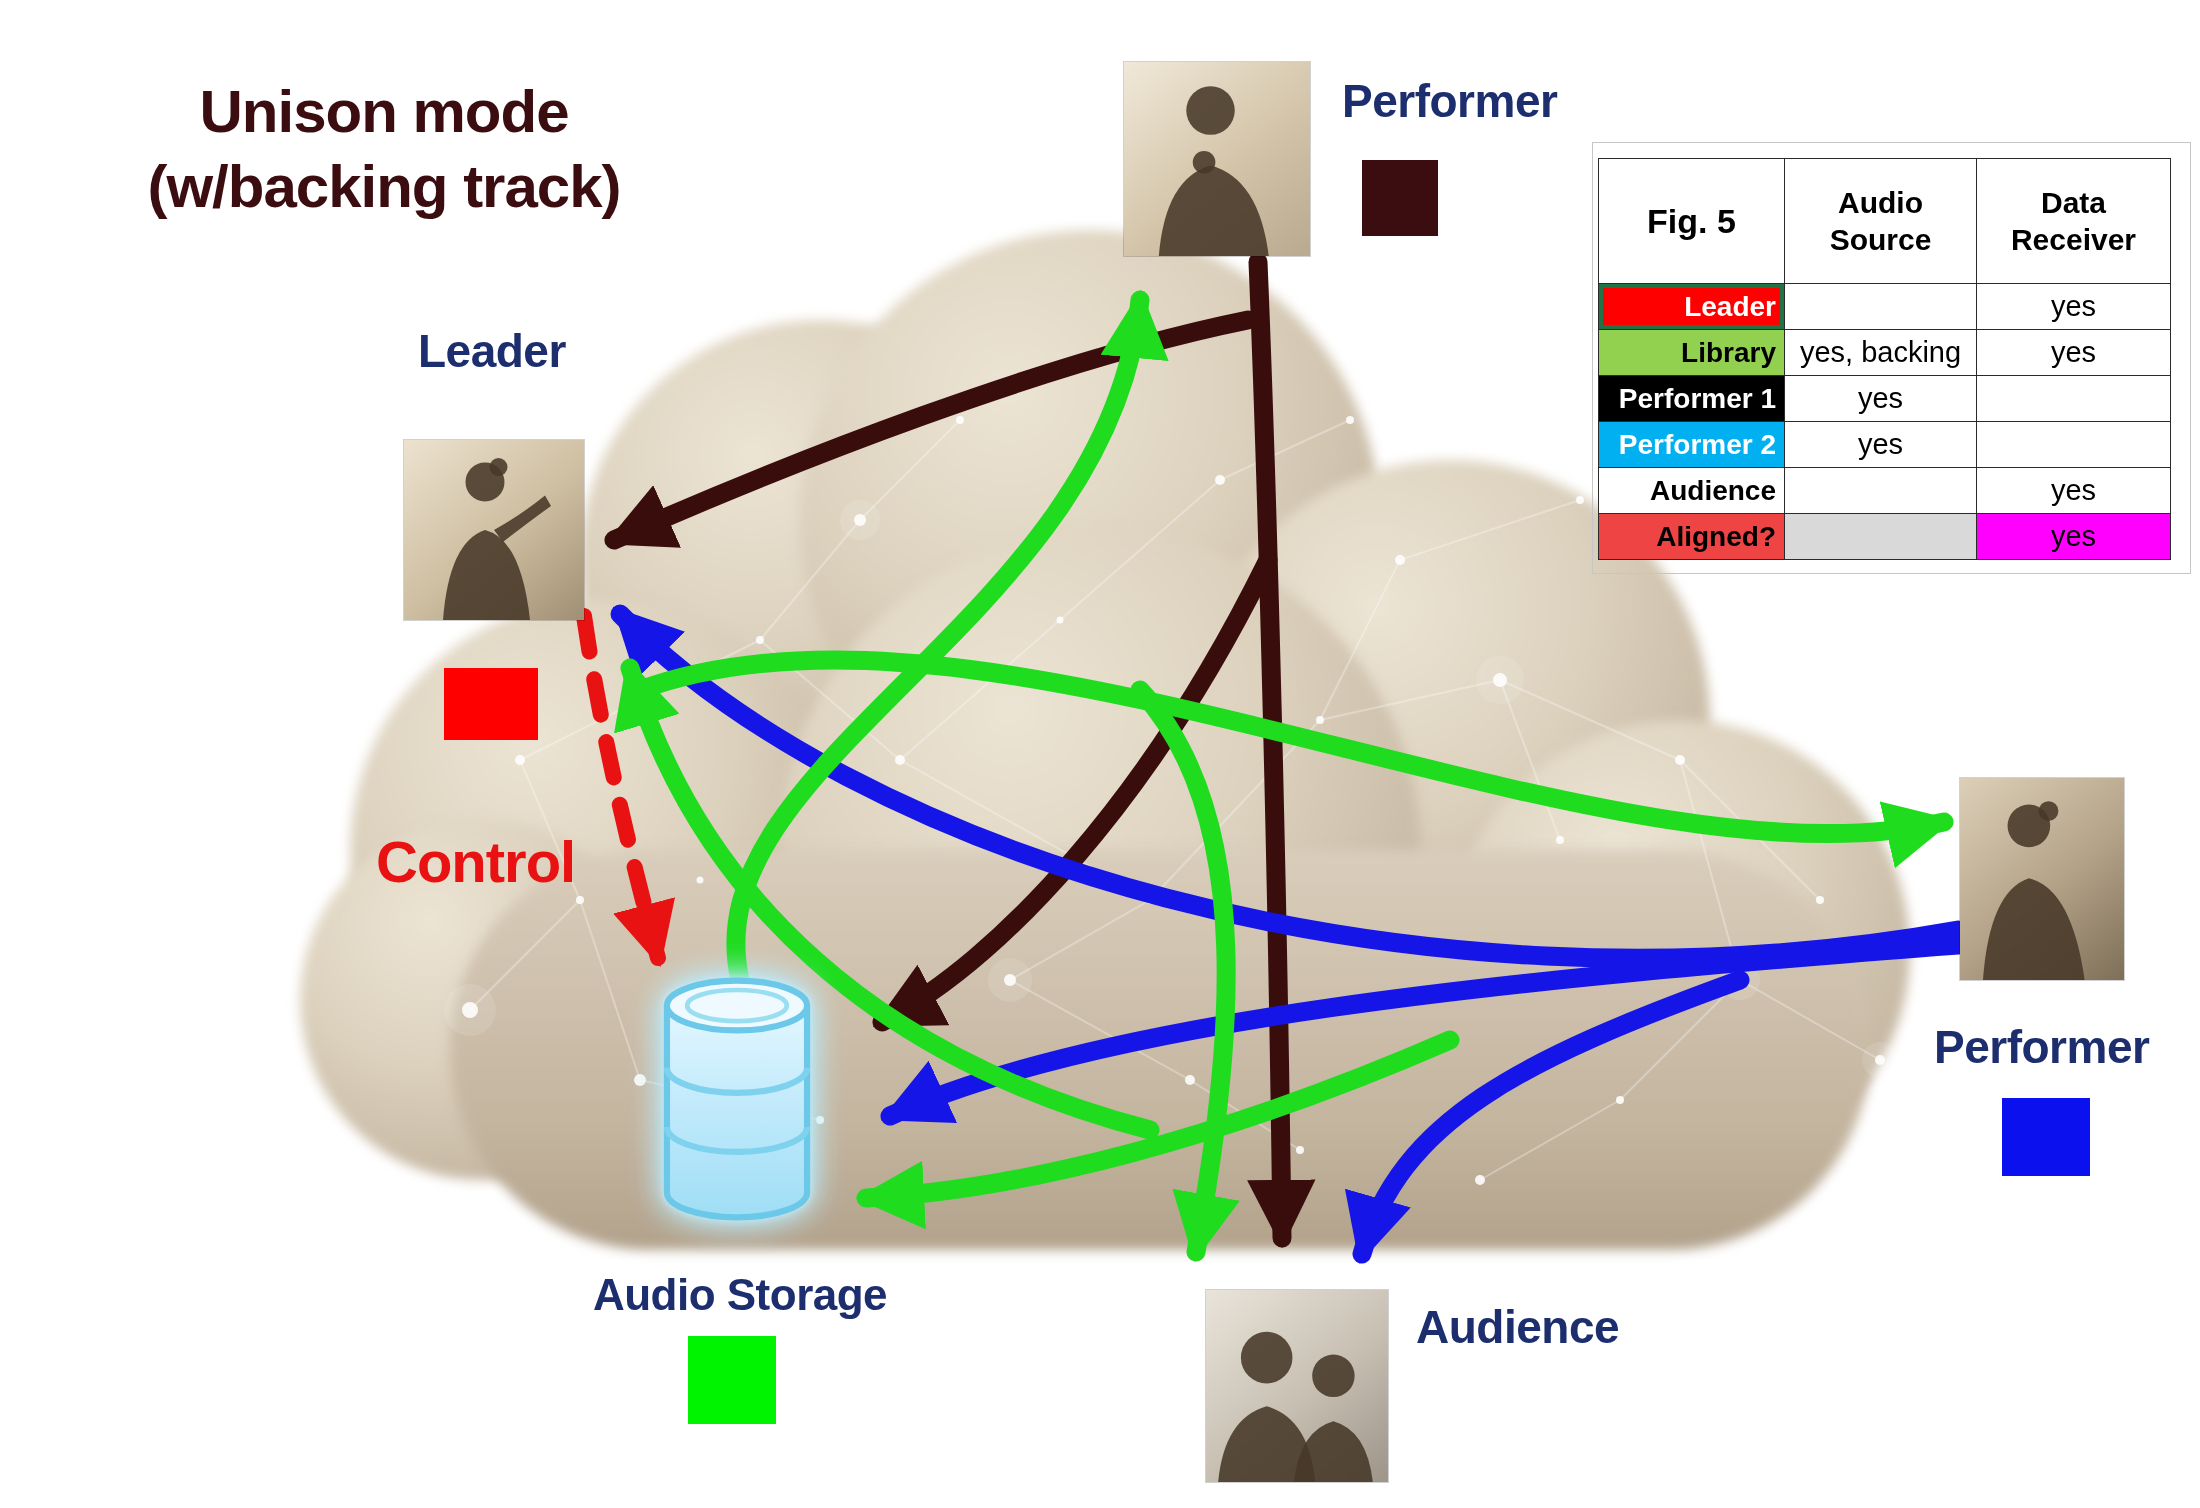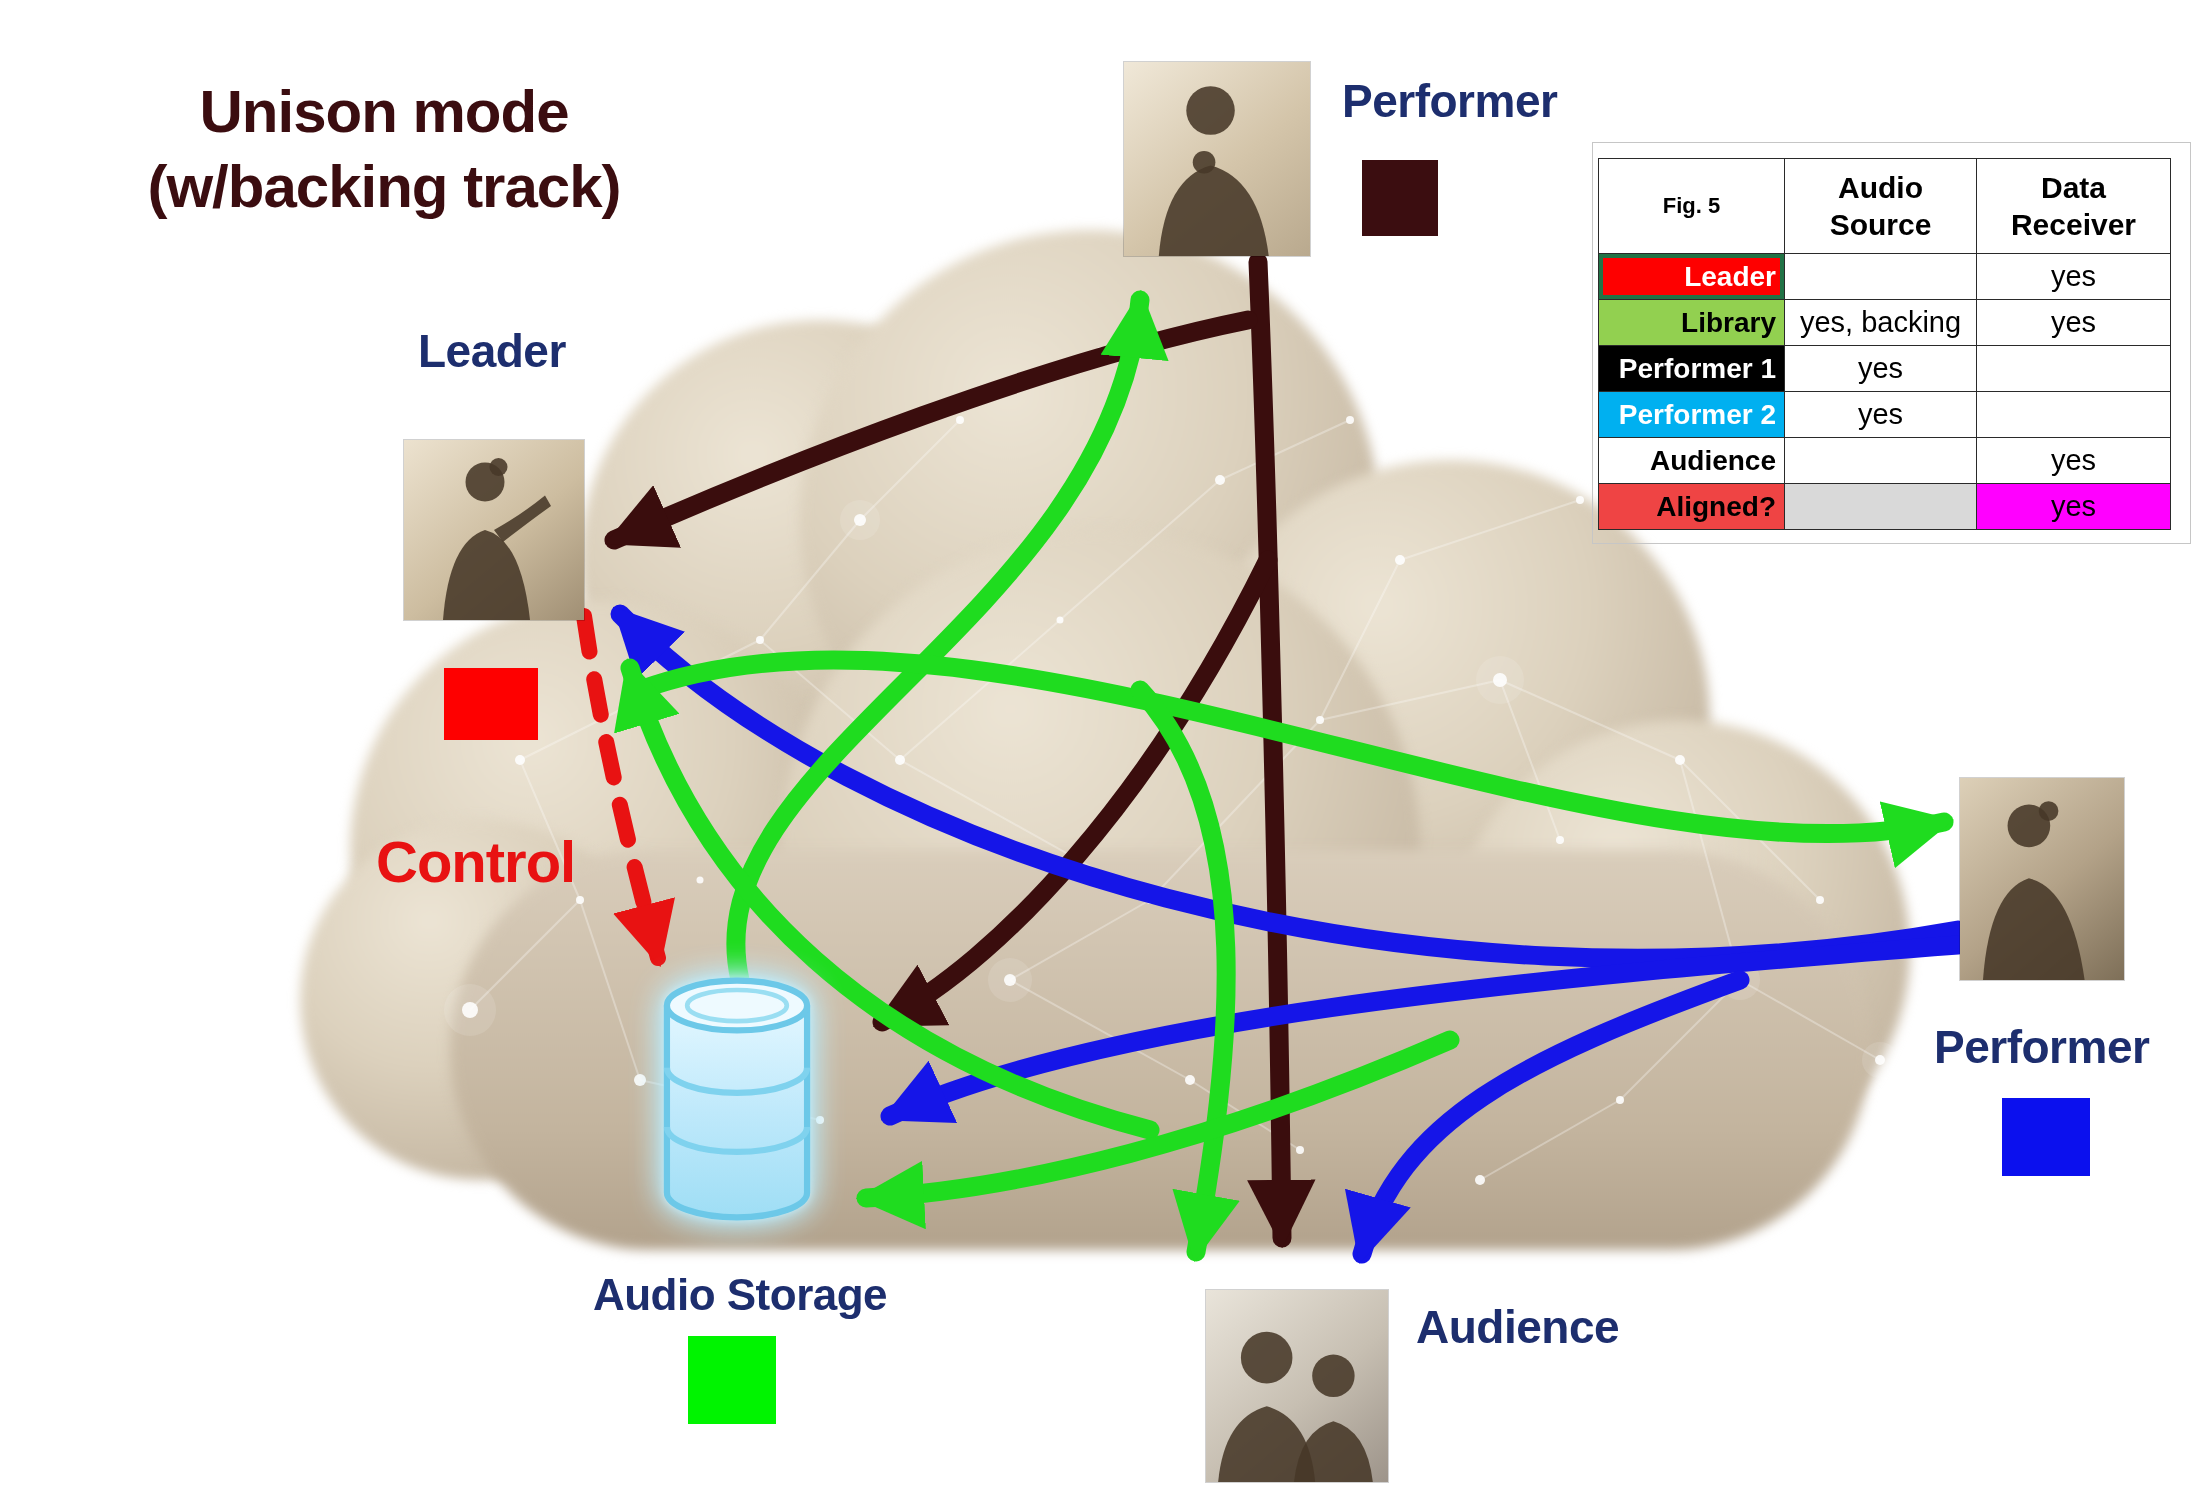--- a/index.html
+++ b/index.html
@@ -26,21 +26,21 @@
     font-weight:700;font-size:60px;line-height:1.25;letter-spacing:-1px;white-space:nowrap;margin-top:28px;}
   .control-label{position:absolute;font-weight:700;font-size:58px;letter-spacing:-1px;margin-left:16px;}
 
   
   .table-wrap{position:absolute;left:1598px;top:158px;}
   .table-wrap::after{content:"";position:absolute;left:-6px;top:-16px;right:-20px;bottom:-14px;
     border:1px solid #c6c6c6;pointer-events:none;}
   table.fig{border-collapse:collapse;table-layout:fixed;background:#ffffff;}
   table.fig th,table.fig td{border:1.5px solid #2a2a2a;overflow:hidden;}
   table.fig th{font-weight:700;font-size:30px;text-align:center;line-height:1.25;height:94px;padding:0 28px;background:#fff;}
-  table.fig th.fig-cap{padding:0 8px;font-size:22px;}
+  table.fig th.fig-cap{padding:15px 8px;font-size:34px;}
   td.lbl{font-weight:700;font-size:28px;text-align:right;padding:0 8px 0 4px;height:45px;}
   td.val{font-size:29px;text-align:center;padding:0 4px;height:45px;}
   td.selected{box-shadow:inset 0 0 0 4px #217346;}
 
   
   .cyl{position:absolute;filter:drop-shadow(0 0 16px rgba(140,225,255,.95)) drop-shadow(0 0 4px rgba(255,255,255,.9));}
 </style>
 </head>
 <body>
 

